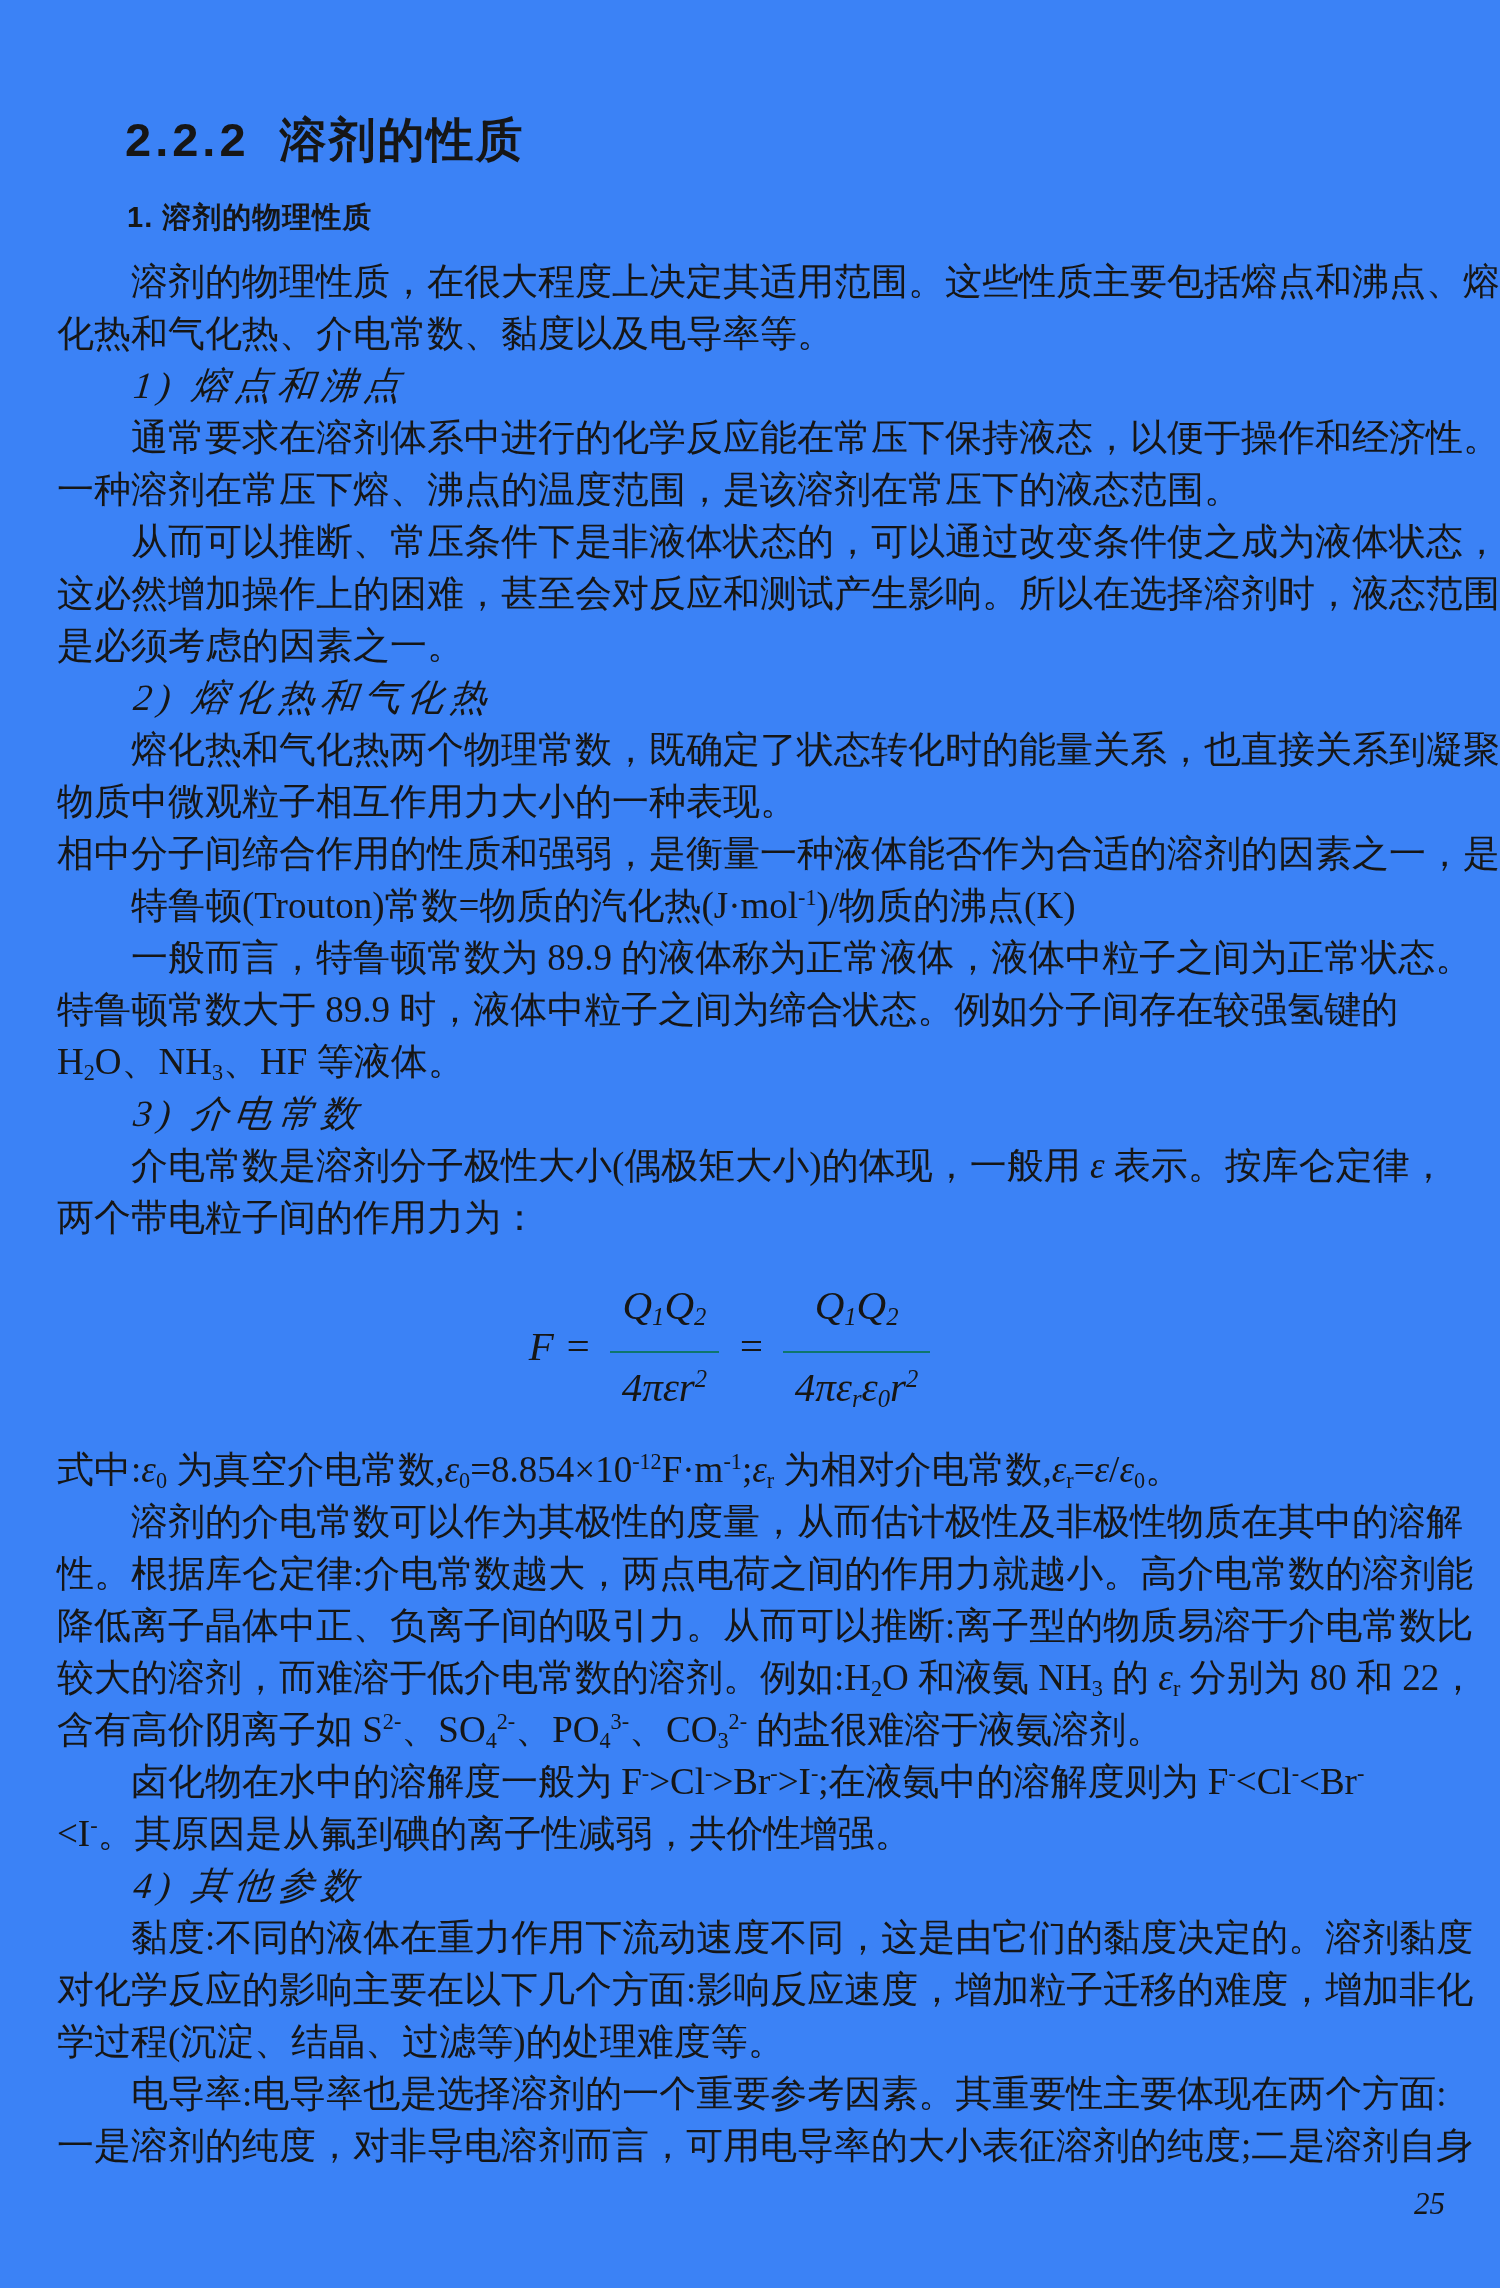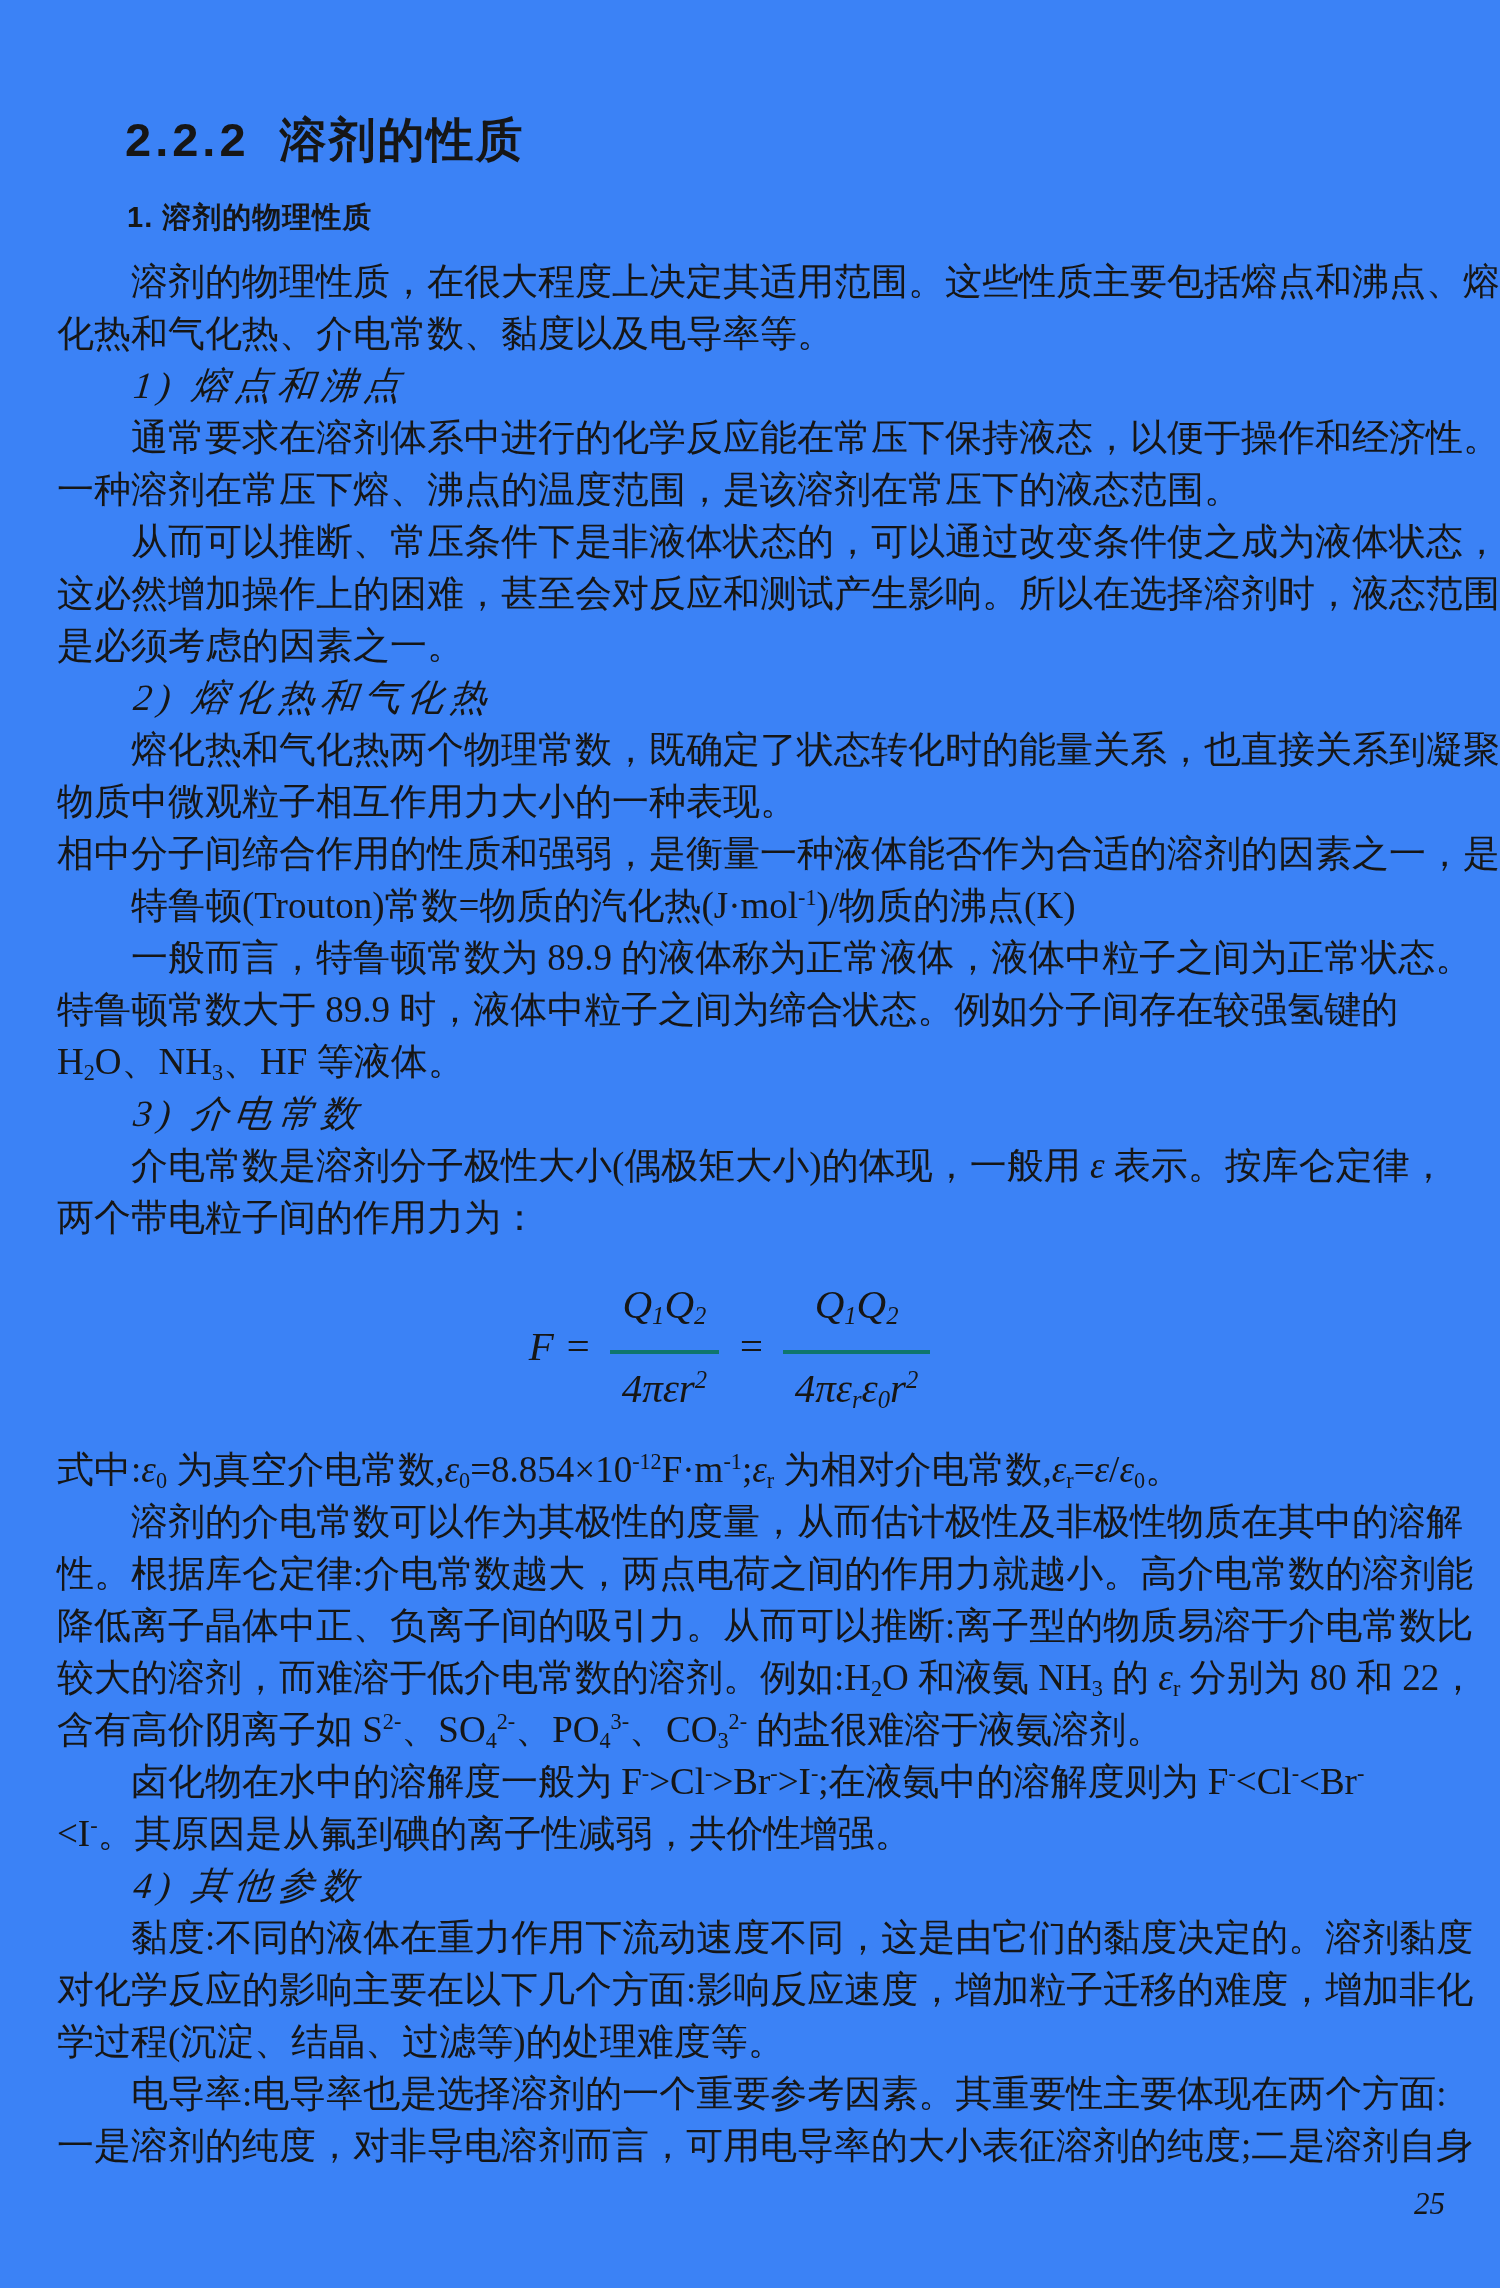--- a/index.html
+++ b/index.html
@@ -52,21 +52,21 @@
     gap:16px;
     margin:16px 60px 12px 0;
     height:172px;
     font-size:41px;
     font-style:italic;
     white-space:nowrap;
   }
   .flhs,.feq{padding:0 2px;}
   .frac{display:inline-flex;flex-direction:column;align-items:stretch;text-align:center;}
   .frac .num{padding:0 12px 20px;}
-  .frac .den{border-top:4px solid #0f766e;padding:8px 12px 0;}
+  .frac .den{border-top:2px solid #0f766e;padding:8px 12px 0;}
   .pageno{
     position:absolute;
     top:2186px;
     right:55px;
     font-size:31px;
     font-style:italic;
   }
 </style>
 </head>
 <body>

